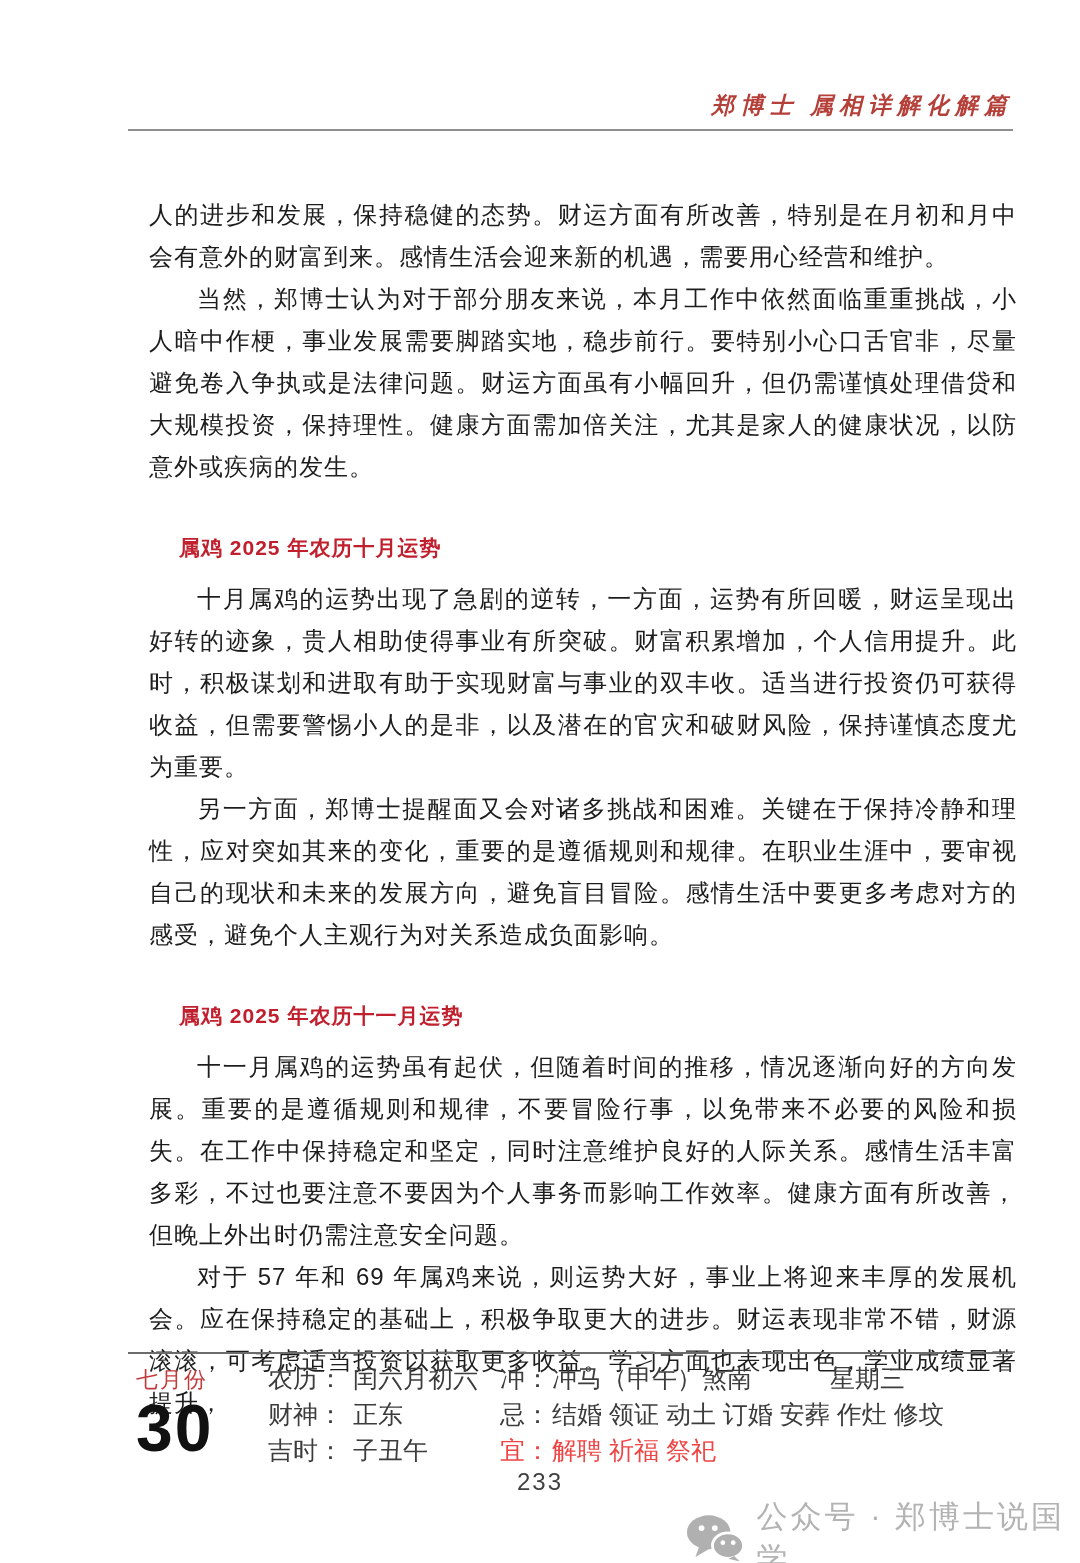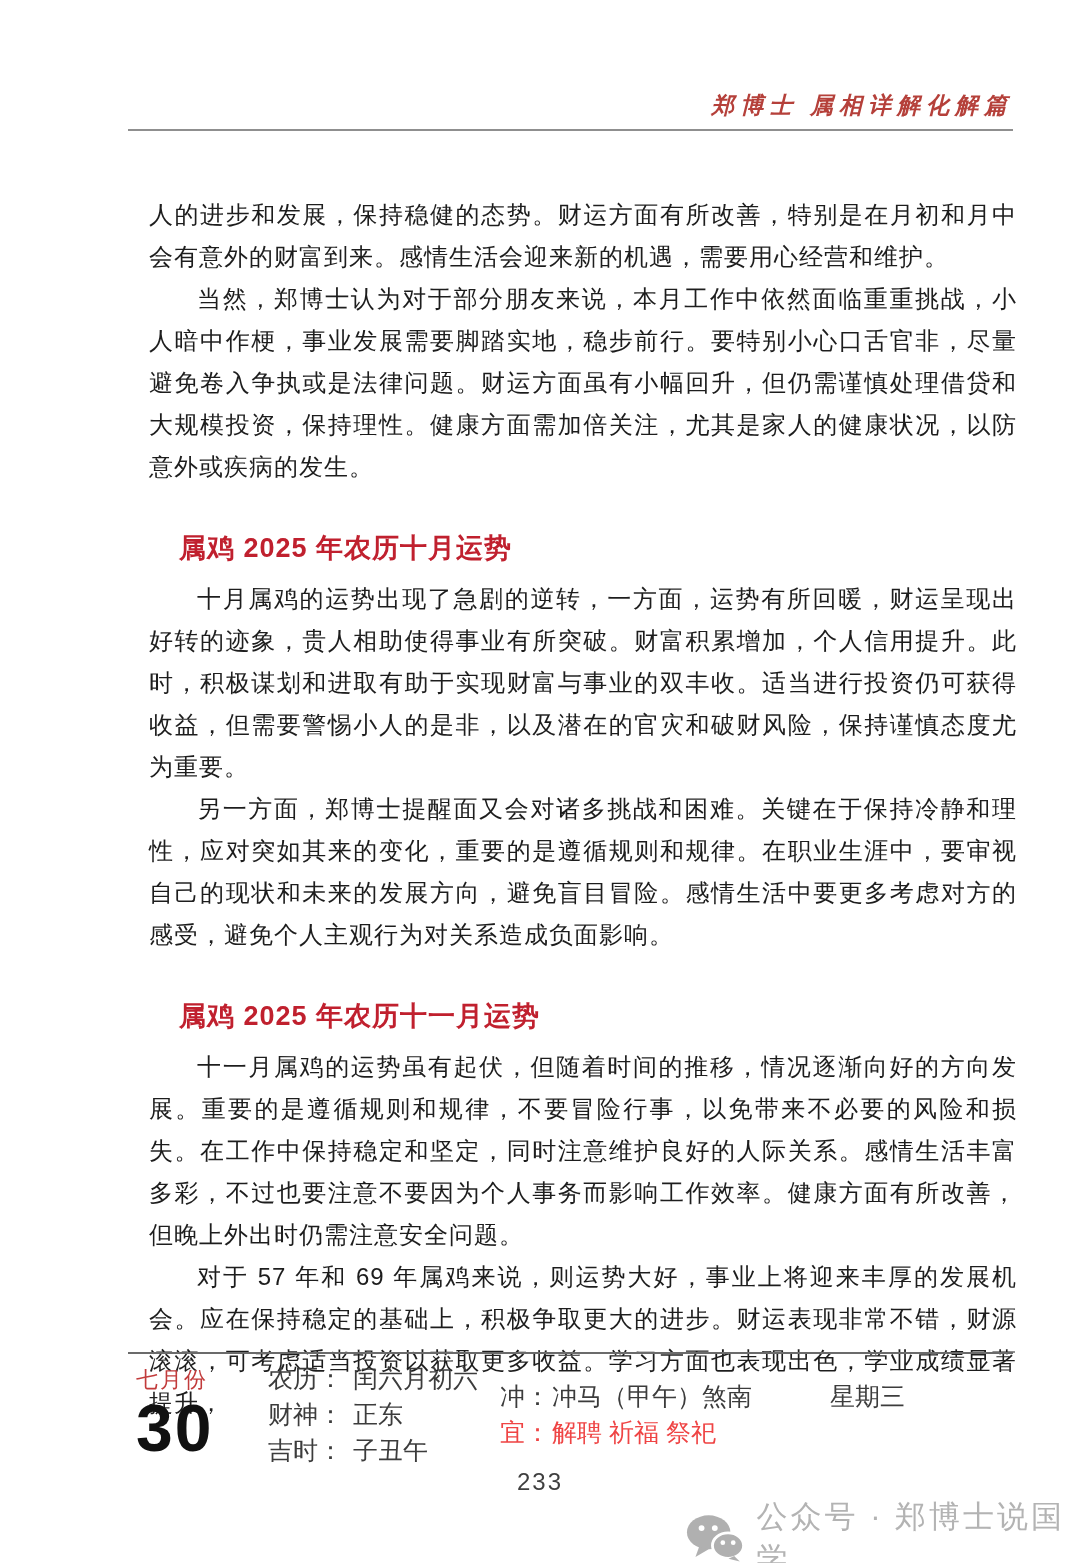--- a/index.html
+++ b/index.html
@@ -48,21 +48,21 @@
     color: #1d1d1d;
   }
   .para {
     margin: 0;
     text-indent: 2em;
   }
   .para.no-indent { text-indent: 0; }
   .section-heading {
     margin: 42px 0 12px 0;
     padding-left: 30px;
-    font-size: 27px;
+    font-size: 21px;
     line-height: 36px;
     font-weight: 700;
     color: #c0202e;
     letter-spacing: 1px;
   }
 
   
   .almanac {
     position: absolute;
     left: 128px;
@@ -173,20 +173,23 @@
       <div class="alm-row">
         <span class="alm-label">吉时：</span><span class="alm-value">子丑午</span>
       </div>
     </div>
 
     <div class="alm-div"></div>
 
     <div class="alm-right">
       <div class="alm-row">
         <span class="alm-label">冲：</span><span class="alm-value">冲马（甲午）煞南</span><span class="alm-weekday">星期三</span>
+      </div>
+      <div class="alm-row">
+        <span class="alm-label">忌：</span><span class="alm-value">结婚 领证 动土 订婚 安葬 作灶 修坟</span>
       </div>
       <div class="alm-row highlight">
         <span class="alm-label">宜：</span><span class="alm-value">解聘 祈福 祭祀</span>
       </div>
     </div>
 
   </footer>
 
   <div class="page-number">233</div>
 

